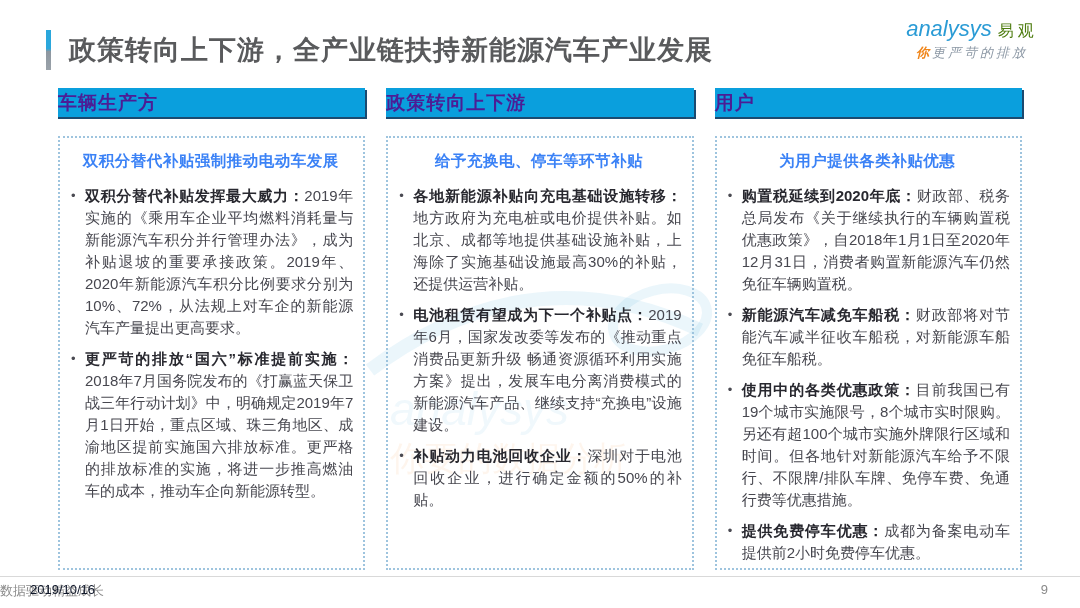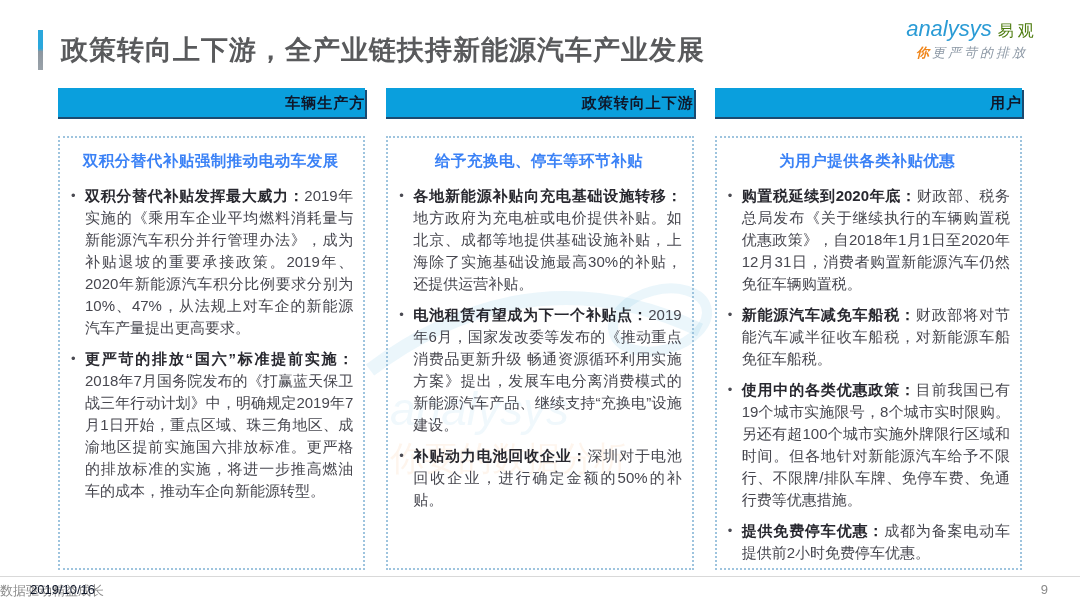--- a/index.html
+++ b/index.html
@@ -6,21 +6,21 @@
   html, body { width: 1080px; height: 608px; }
   body {
     position: relative;
     width: 1080px; height: 608px;
     background: #ffffff;
     font-family: "Liberation Sans", "DejaVu Sans", sans-serif;
     overflow: hidden;
   }
 
   
-  .title-wrap { position: absolute; left: 38px; top: 28px; display: flex; align-items: flex-start; }
+  .title-wrap { position: absolute; left: 46px; top: 28px; display: flex; align-items: flex-start; }
   .title-accent {
     width: 5px; height: 40px; margin-top: 2px;
     background: linear-gradient(180deg, #2aa7dc 0%, #2aa7dc 46%, #8d97a0 54%, #9aa2a9 100%);
   }
   .page-title {
     margin-left: 18px;
     font-size: 27px; font-weight: bold; color: #595a5c;
     letter-spacing: 1px; line-height: 44px;
   }
 
@@ -39,22 +39,22 @@
 
   
   .columns {
     position: absolute; left: 58px; top: 88px; width: 964px;
     display: grid; grid-template-columns: 1fr 1fr 1fr; column-gap: 21px;
   }
   .col-header {
     height: 29px; line-height: 29px;
     background: #0a9fdd;
     box-shadow: 0 2px 0 #1b4a70, 2px 2px 0 #1b4a70;
-    color: #0f172a; font-size: 15px; font-weight: bold;
-    text-align: right; letter-spacing: 1px;
+    color: #4c1d95; font-size: 19px; font-weight: bold;
+    text-align: left; letter-spacing: 1px;
   }
   .col-box {
     margin-top: 19px; height: 434px;
     border: 2px dotted #9ec4de;
     padding: 13px 10px 0 8px;
     background: transparent;
   }
   .col-subtitle {
     text-align: center; font-size: 15.5px; font-weight: bold;
     color: #3b82f6; letter-spacing: 0.5px; margin-bottom: 13px;
@@ -93,21 +93,21 @@
 
 <div class="columns">
 
   <div class="col">
     <div class="col-header">车辆生产方</div>
     <div class="col-box">
       <div class="col-subtitle">双积分替代补贴强制推动电动车发展</div>
       <ul class="bullets">
         <li>
           <span class="marker">•</span>
-          <span class="btext"><b>双积分替代补贴发挥最大威力：</b><span>2019年实施的《乘用车企业平均燃料消耗量与新能源汽车积分并行管理办法》，成为补贴退坡的重要承接政策。2019年、2020年新能源汽车积分比例要求分别为10%、47%，从法规上对车企的新能源汽车产量提出更高要求。</span></span>
+          <span class="btext"><b>双积分替代补贴发挥最大威力：</b><span>2019年实施的《乘用车企业平均燃料消耗量与新能源汽车积分并行管理办法》，成为补贴退坡的重要承接政策。2019年、2020年新能源汽车积分比例要求分别为10%、72%，从法规上对车企的新能源汽车产量提出更高要求。</span></span>
         </li>
         <li>
           <span class="marker">•</span>
           <span class="btext"><b>更严苛的排放“国六”标准提前实施：</b><span>2018年7月国务院发布的《打赢蓝天保卫战三年行动计划》中，明确规定2019年7月1日开始，重点区域、珠三角地区、成渝地区提前实施国六排放标准。更严格的排放标准的实施，将进一步推高燃油车的成本，推动车企向新能源转型。</span></span>
         </li>
       </ul>
     </div>
   </div>
 
   <div class="col">

